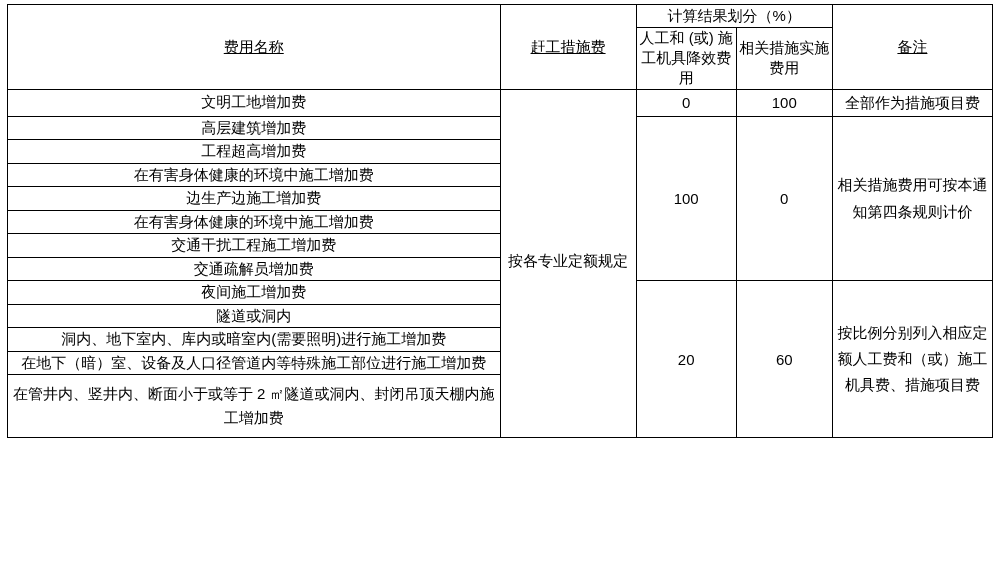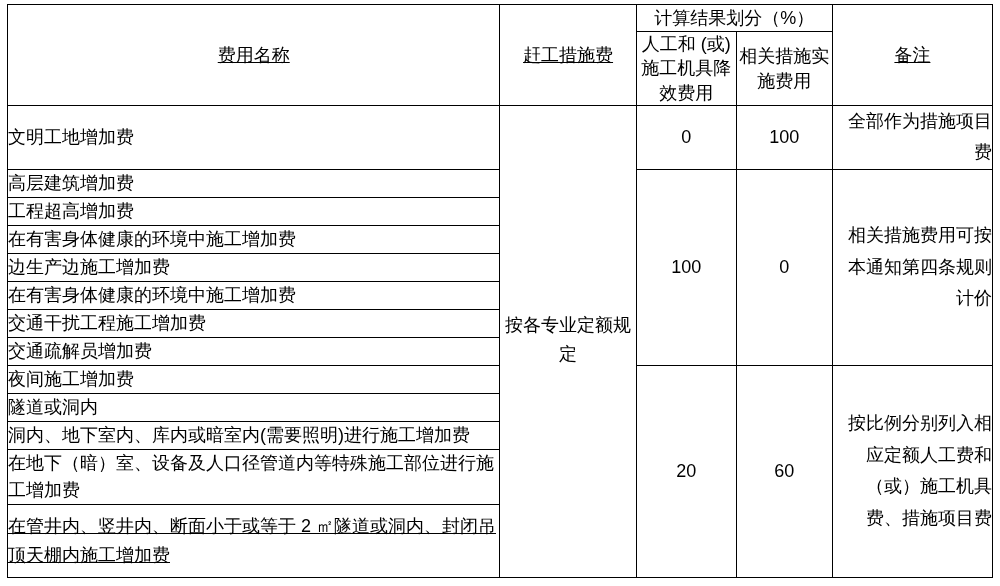--- a/index.html
+++ b/index.html
@@ -25,65 +25,64 @@
     table-layout: fixed;
     width: 986px;
     margin: 4px 7px 0 7px;
     border: 1px solid #000;
   }
   table.fee-table td,
   table.fee-table th {
     border: 1px solid #000;
     padding: 0;
     font-weight: normal;
-    font-size: 18px;
+    font-size: 15px;
     vertical-align: middle;
   }
   .hdr-center {
     text-align: center;
     font-size: 14px;
     line-height: 1.45;
     padding: 6px 4px;
   }
   .hdr-split {
     text-align: center;
     font-size: 12.5px;
     line-height: 1.35;
     padding: 5px 2px;
     margin-top: 23px;
   }
   .hdr-main {
     font-size: 14.5px;
     text-decoration: underline;
   }
   .cell-name {
-    text-align: left;
+    text-align: center;
     padding: 6px 8px 6px 10px;
     font-size: 13.5px;
     line-height: 1.5;
     height: 20px;
   }
   .cell-name.two-line {
     line-height: 1.6;
     padding-top: 7px;
     padding-bottom: 7px;
-    text-decoration: underline;
   }
   .cell-center {
     text-align: center;
     font-size: 13.5px;
   }
   .cell-rule {
     text-align: center;
     font-size: 13.5px;
     line-height: 1.6;
     font-family: Liberation Mono, monospace;
   }
   .cell-note {
-    text-align: right;
+    text-align: center;
     font-size: 13.5px;
     line-height: 1.75;
     padding: 4px 10px;
   }
   col.c-name { width: 492px; }
   col.c-rule { width: 136px; }
   col.c-a { width: 100px; }
   col.c-b { width: 96px; }
   col.c-note { width: 160px; }
 </style>

